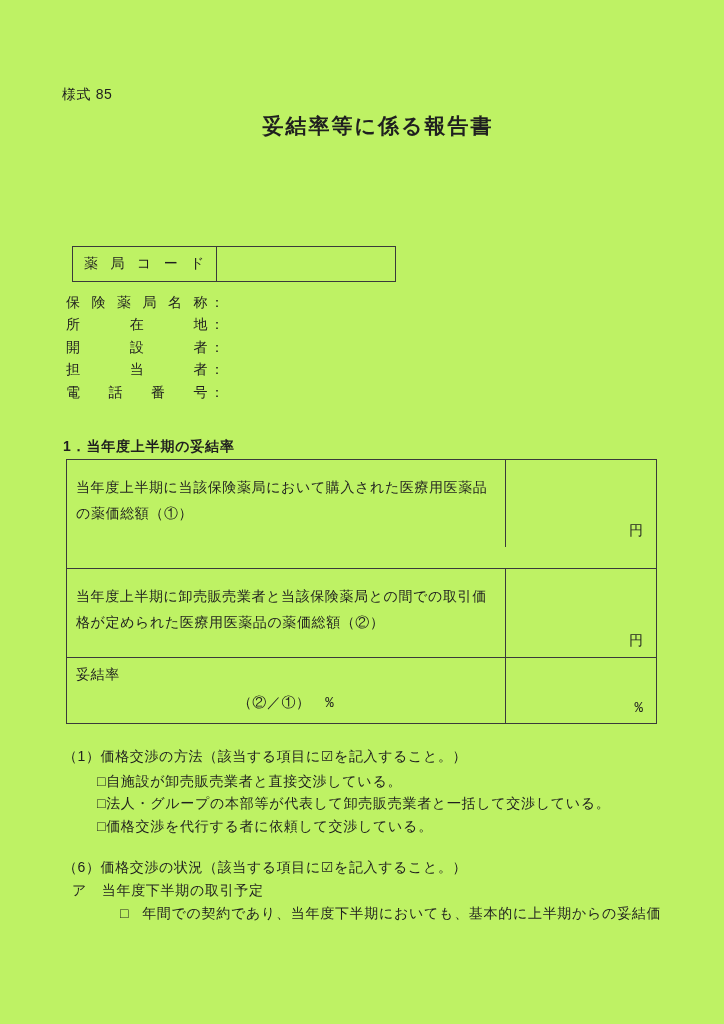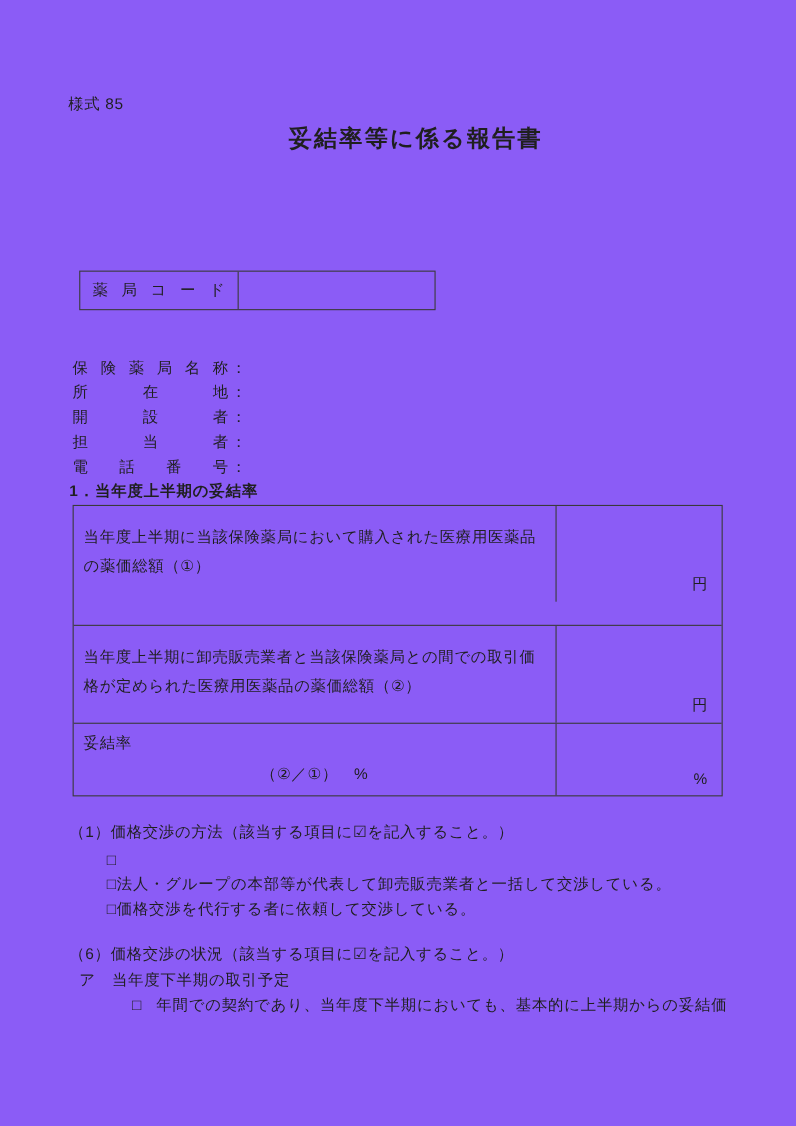--- a/index.html
+++ b/index.html
@@ -1,43 +1,43 @@
 <!DOCTYPE html>
 <html lang="ja"><head>
 <meta charset="utf-8">
 <style>
   html,body{margin:0;padding:0;background:#ffffff;}
   .page{
-    position:relative;width:724px;height:1024px;background:#8b5cf6;
+    position:relative;width:724px;height:1024px;background:#bef264;
     font-family:"Liberation Sans","DejaVu Sans",sans-serif;
     color:#1f1f1f;font-size:14px;overflow:hidden;
   }
   .abs{position:absolute;}
   .pre{white-space:pre;}
   .jp{letter-spacing:0.6px;}
 
   .form-no{left:62px;top:86px;font-size:14px;}
   .doc-title{left:0;right:0;top:112px;text-align:center;font-size:21px;font-weight:600;letter-spacing:2px;padding-left:32px;}
 
   .report-meta{left:381px;top:175px;line-height:22px;}
 
   .code-box{left:72px;top:246px;width:322px;height:34px;border:1px solid #3a3a3a;display:flex;justify-content:space-between;}
   .code-label-cell{width:144px;border-right:1px solid #3a3a3a;display:flex;align-items:center;padding:0 11px;box-sizing:border-box;}
   .code-label{flex:1;text-align:justify;text-align-last:justify;}
   .code-value-cell{flex:1;}
 
-  .fields{left:66px;top:291px;line-height:22.4px;margin-top:32px;}
+  .fields{left:66px;top:291px;line-height:22.4px;}
   .field-row{display:flex;align-items:baseline;}
   .field-label{display:inline-block;width:142px;text-align:justify;text-align-last:justify;}
   .field-colon{margin-left:2px;}
   .field-value{display:inline-block;min-width:200px;}
 
   .s1-heading{left:63px;top:438px;font-weight:700;letter-spacing:0.8px;}
 
-  .s1-table{left:66px;top:459px;width:591px;border:1px solid #3a3a3a;box-sizing:border-box;}
+  .s1-table{left:66px;top:459px;width:591px;border:1px solid #3a3a3a;box-sizing:border-box;font-family:Liberation Mono, monospace;}
   .t-row{display:flex;box-sizing:border-box;}
   .t-row + .t-row{border-top:1px solid #3a3a3a;}
   .t-left{width:439px;border-right:1px solid #3a3a3a;box-sizing:border-box;position:relative;padding:15px 8px 6px 9px;line-height:26px;}
   .t-right{flex:1;position:relative;}
   .t-unit{position:absolute;right:13px;bottom:7px;}
   .row-tall1{height:87px;}
   .row-tall2{height:89px;margin-top:21px;}
   .row-short{height:66px;}
   .t-left.small-pad{padding:4px 8px 6px 9px;}
   .t-formula{position:absolute;left:0;right:0;bottom:7px;text-align:center;letter-spacing:0.6px;}
@@ -122,20 +122,21 @@
       </div>
     </div>
   </div>
 
 
   <div class="abs s2-sub1-heading">（1）価格交渉の方法（該当する項目に☑を記入すること。）</div>
 
   <div class="abs check-items">
     <div class="check-item">
       <span class="cb">□</span>
+      <span>自施設が卸売販売業者と直接交渉している。</span>
     </div>
     <div class="check-item">
       <span class="cb">□</span>
       <span>法人・グループの本部等が代表して卸売販売業者と一括して交渉している。</span>
     </div>
     <div class="check-item">
       <span class="cb">□</span>
       <span>価格交渉を代行する者に依頼して交渉している。</span>
     </div>
   </div>

